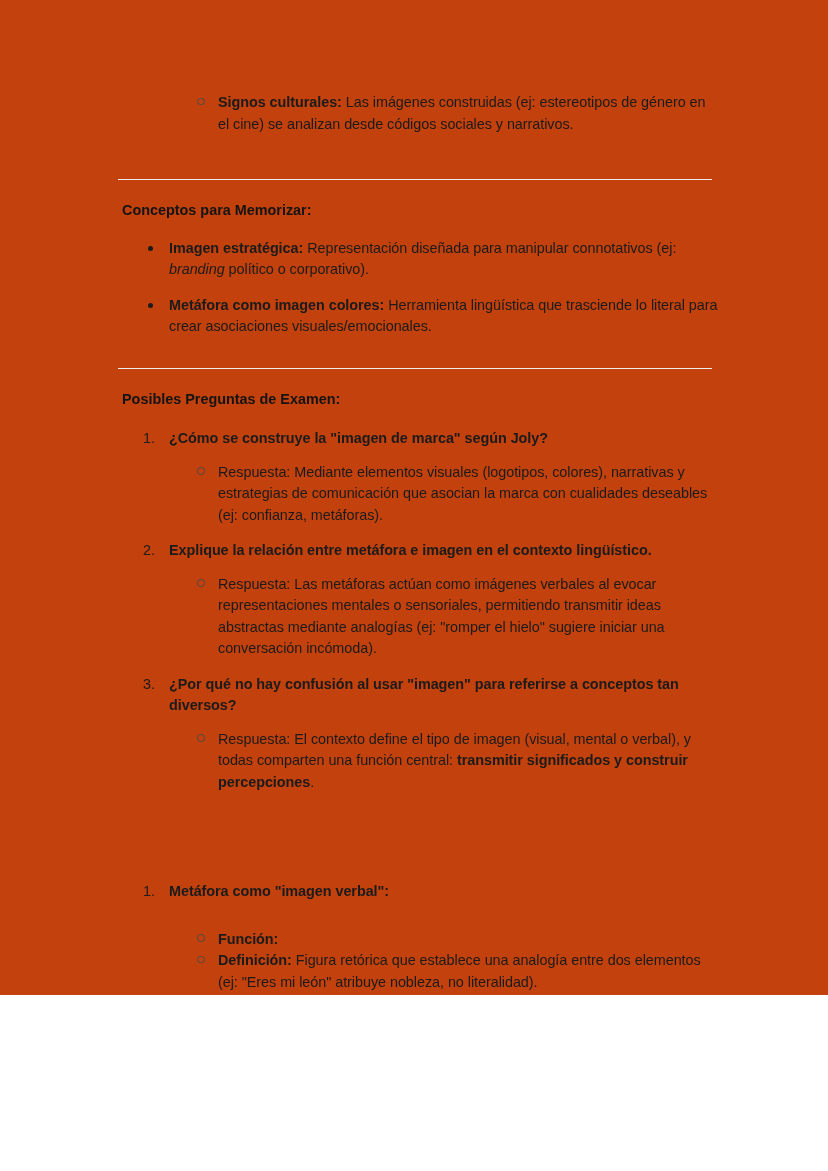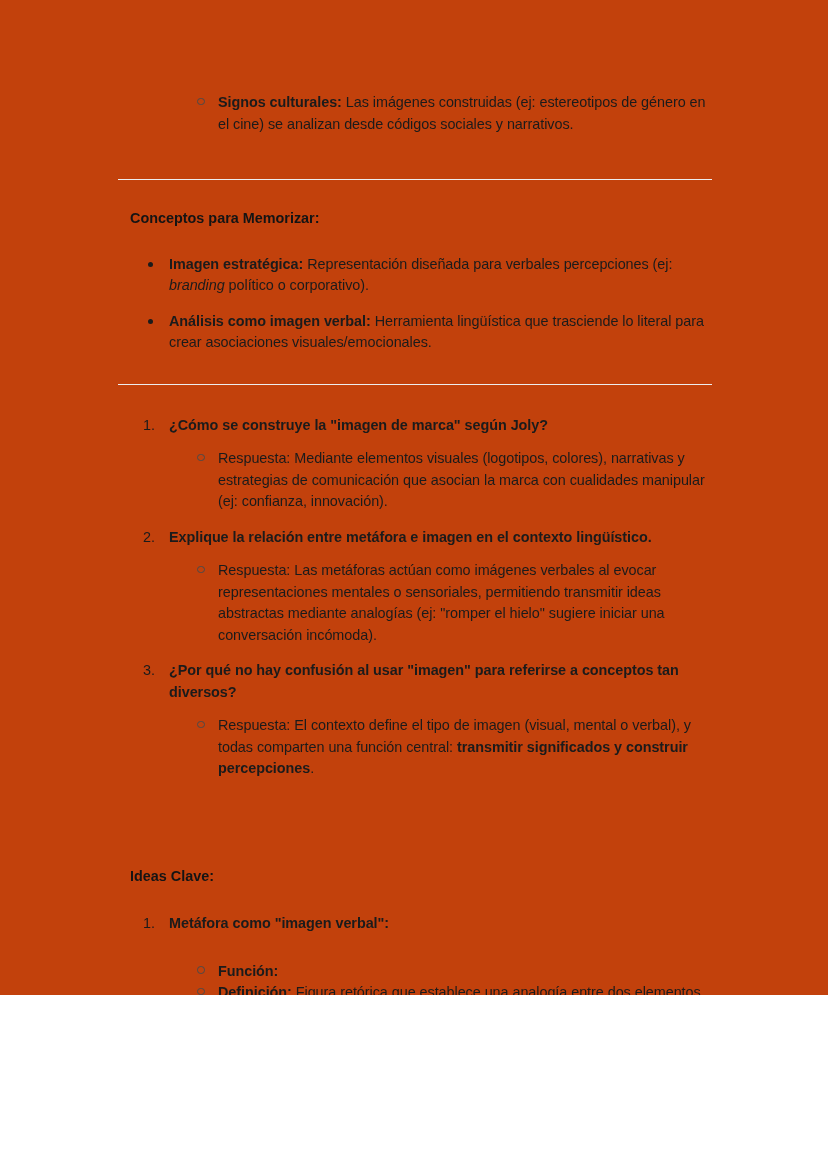--- a/index.html
+++ b/index.html
@@ -34,21 +34,21 @@
   }
   b, .b { font-weight: 700; }
   i, .i { font-style: italic; }
 
   
   .heading {
     font-size: 14.4px;
     line-height: 21.5px;
     font-weight: 700;
     color: #141414;
-    margin: 12px;
+    margin: 4px;
   }
   .heading-inline-italic {
     font-weight: 700;
     font-style: italic;
   }
 
   
   .divider {
     border: 0;
     border-top: 1px solid #ededef;
@@ -143,48 +143,49 @@
   <hr class="divider">
   <div class="gap-16"></div>
 
   <p class="heading">Conceptos para Memorizar:</p>
 
   <div class="gap-12"></div>
 
   <ul>
     <li class="row lvl-bullet">
       <span class="marker disc"></span>
-      <span class="body-text txt"><b>Imagen estratégica:</b><span> Representación diseñada para verbales percepciones (ej: </span><i>branding</i><span> político o corporativo).</span></span>
+      <span class="body-text txt"><b>Imagen estratégica:</b><span> Representación diseñada para manipular connotativos (ej: </span><i>branding</i><span> político o corporativo).</span></span>
     </li>
 
     <li class="row lvl-bullet" style="margin-top:14px">
       <span class="marker disc"></span>
-      <span class="body-text txt"><b>Análisis como imagen verbal:</b><span> Herramienta lingüística que trasciende lo literal para crear asociaciones visuales/emocionales.</span></span>
+      <span class="body-text txt"><b>Metáfora como imagen colores:</b><span> Herramienta lingüística que trasciende lo literal para crear asociaciones visuales/emocionales.</span></span>
     </li>
 
   </ul>
 
   <div class="gap-30"></div>
   <hr class="divider">
   <div class="gap-16"></div>
 
+  <p class="heading">Posibles Preguntas de Examen:</p>
 
   <div class="gap-14"></div>
 
   <ol>
 
     <li class="row lvl-num">
       <span class="marker">1.</span>
       <span class="body-text txt b">¿Cómo se construye la "imagen de marca" según Joly?</span>
     </li>
     <div class="gap-12"></div>
     <ul>
       <li class="row lvl-circle">
         <span class="marker circle"></span>
-        <span class="body-text txt">Respuesta: Mediante elementos visuales (logotipos, colores), narrativas y estrategias de comunicación que asocian la marca con cualidades manipular (ej: confianza, innovación).</span>
+        <span class="body-text txt">Respuesta: Mediante elementos visuales (logotipos, colores), narrativas y estrategias de comunicación que asocian la marca con cualidades deseables (ej: confianza, metáforas).</span>
       </li>
     </ul>
 
     <div class="gap-14"></div>
 
     <li class="row lvl-num">
       <span class="marker">2.</span>
       <span class="body-text txt b">Explique la relación entre metáfora e imagen en el contexto lingüístico.</span>
     </li>
     <div class="gap-12"></div>
@@ -209,21 +210,20 @@
       </li>
     </ul>
   </ol>
 
   <div class="gap-12"></div>
 
 
   <div class="gap-44"></div>
   <div class="gap-18"></div>
 
-  <p class="heading">Ideas Clave:</p>
 
   <div class="gap-14"></div>
 
   <ol>
     <li class="row lvl-num">
       <span class="marker">1.</span>
       <span class="body-text txt b">Metáfora como "imagen verbal":</span>
     </li>
 
     <div class="gap-12"></div>

